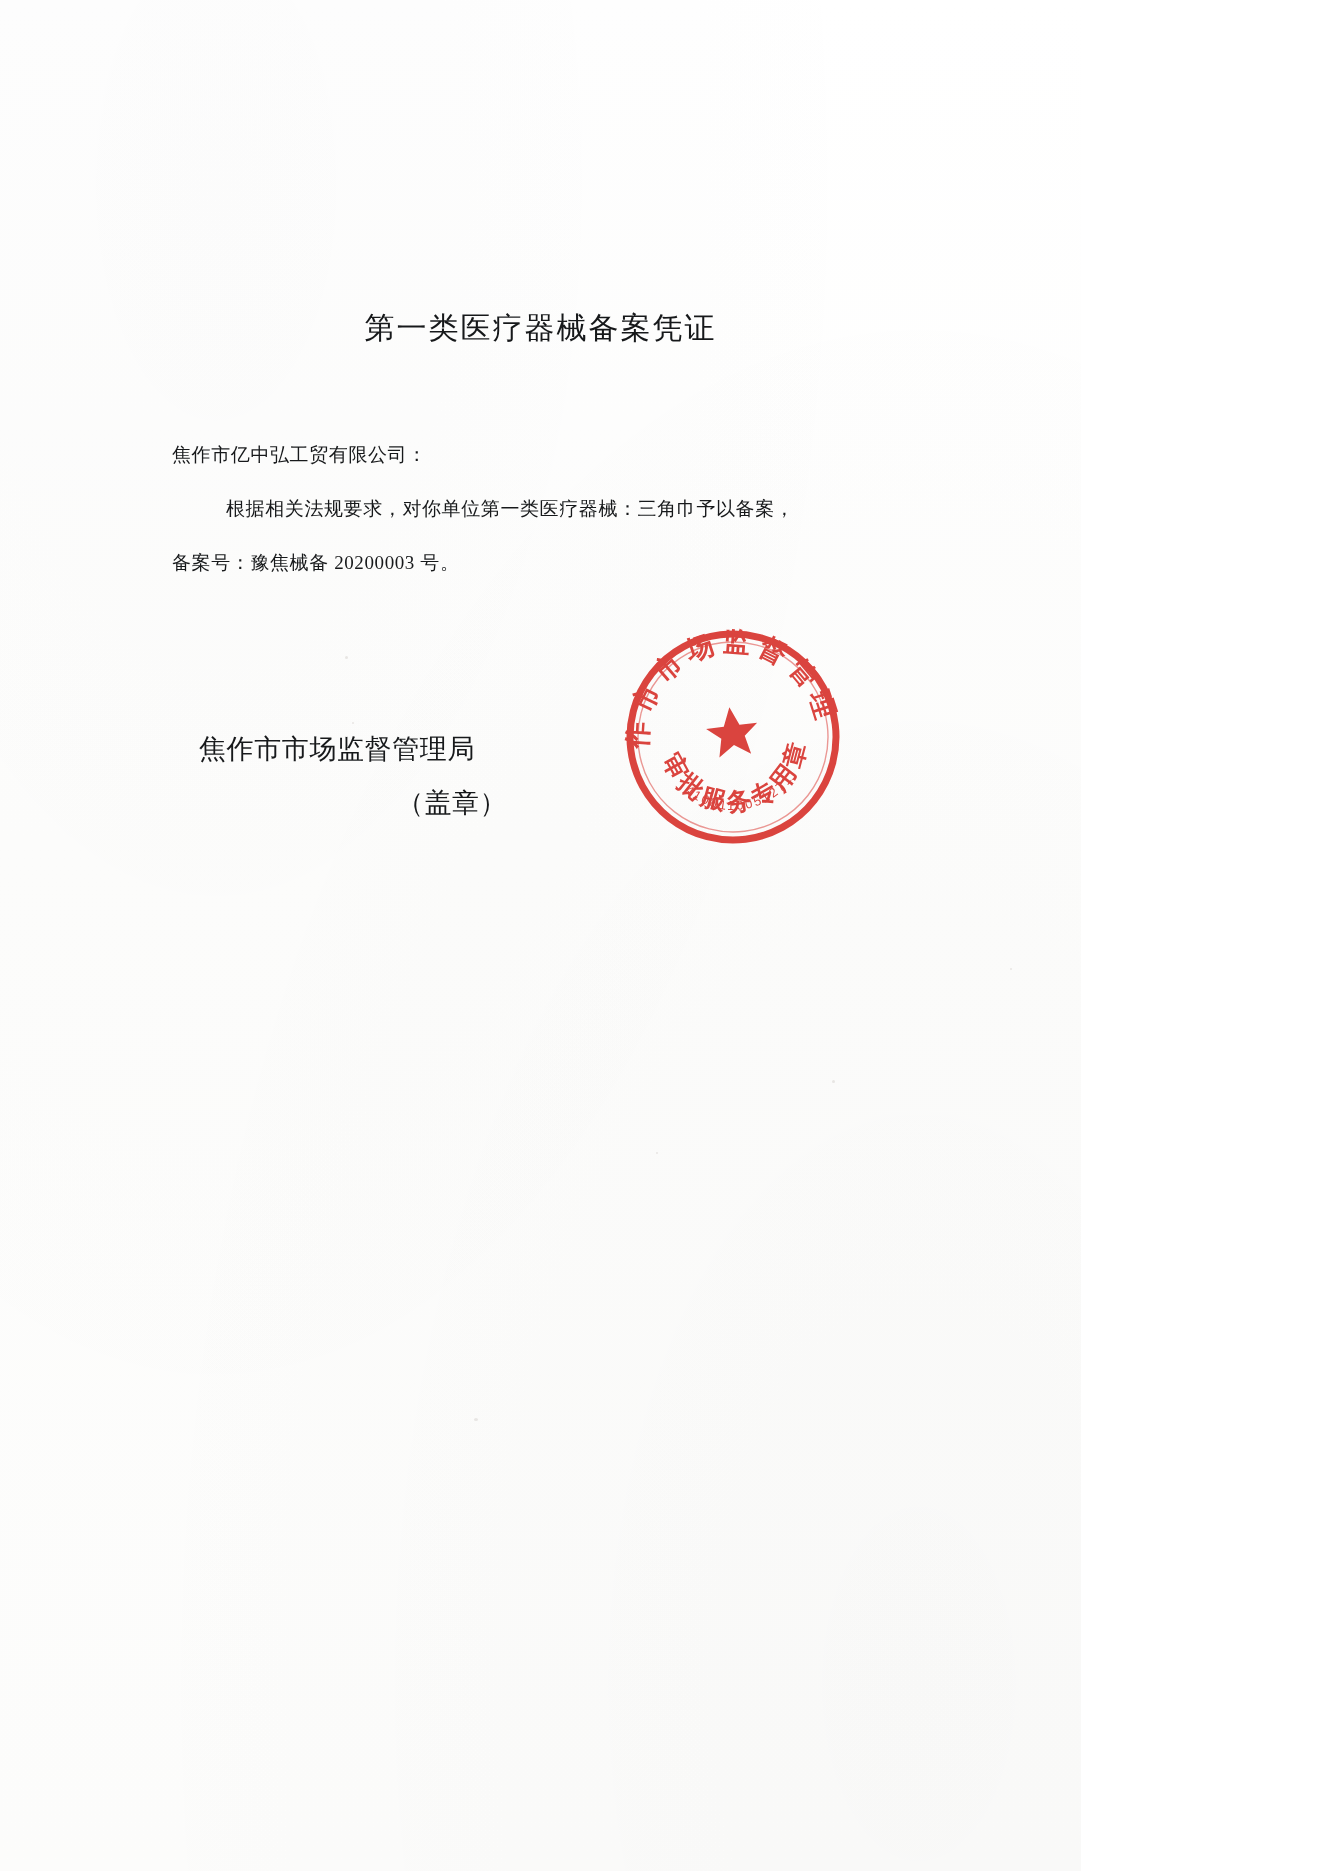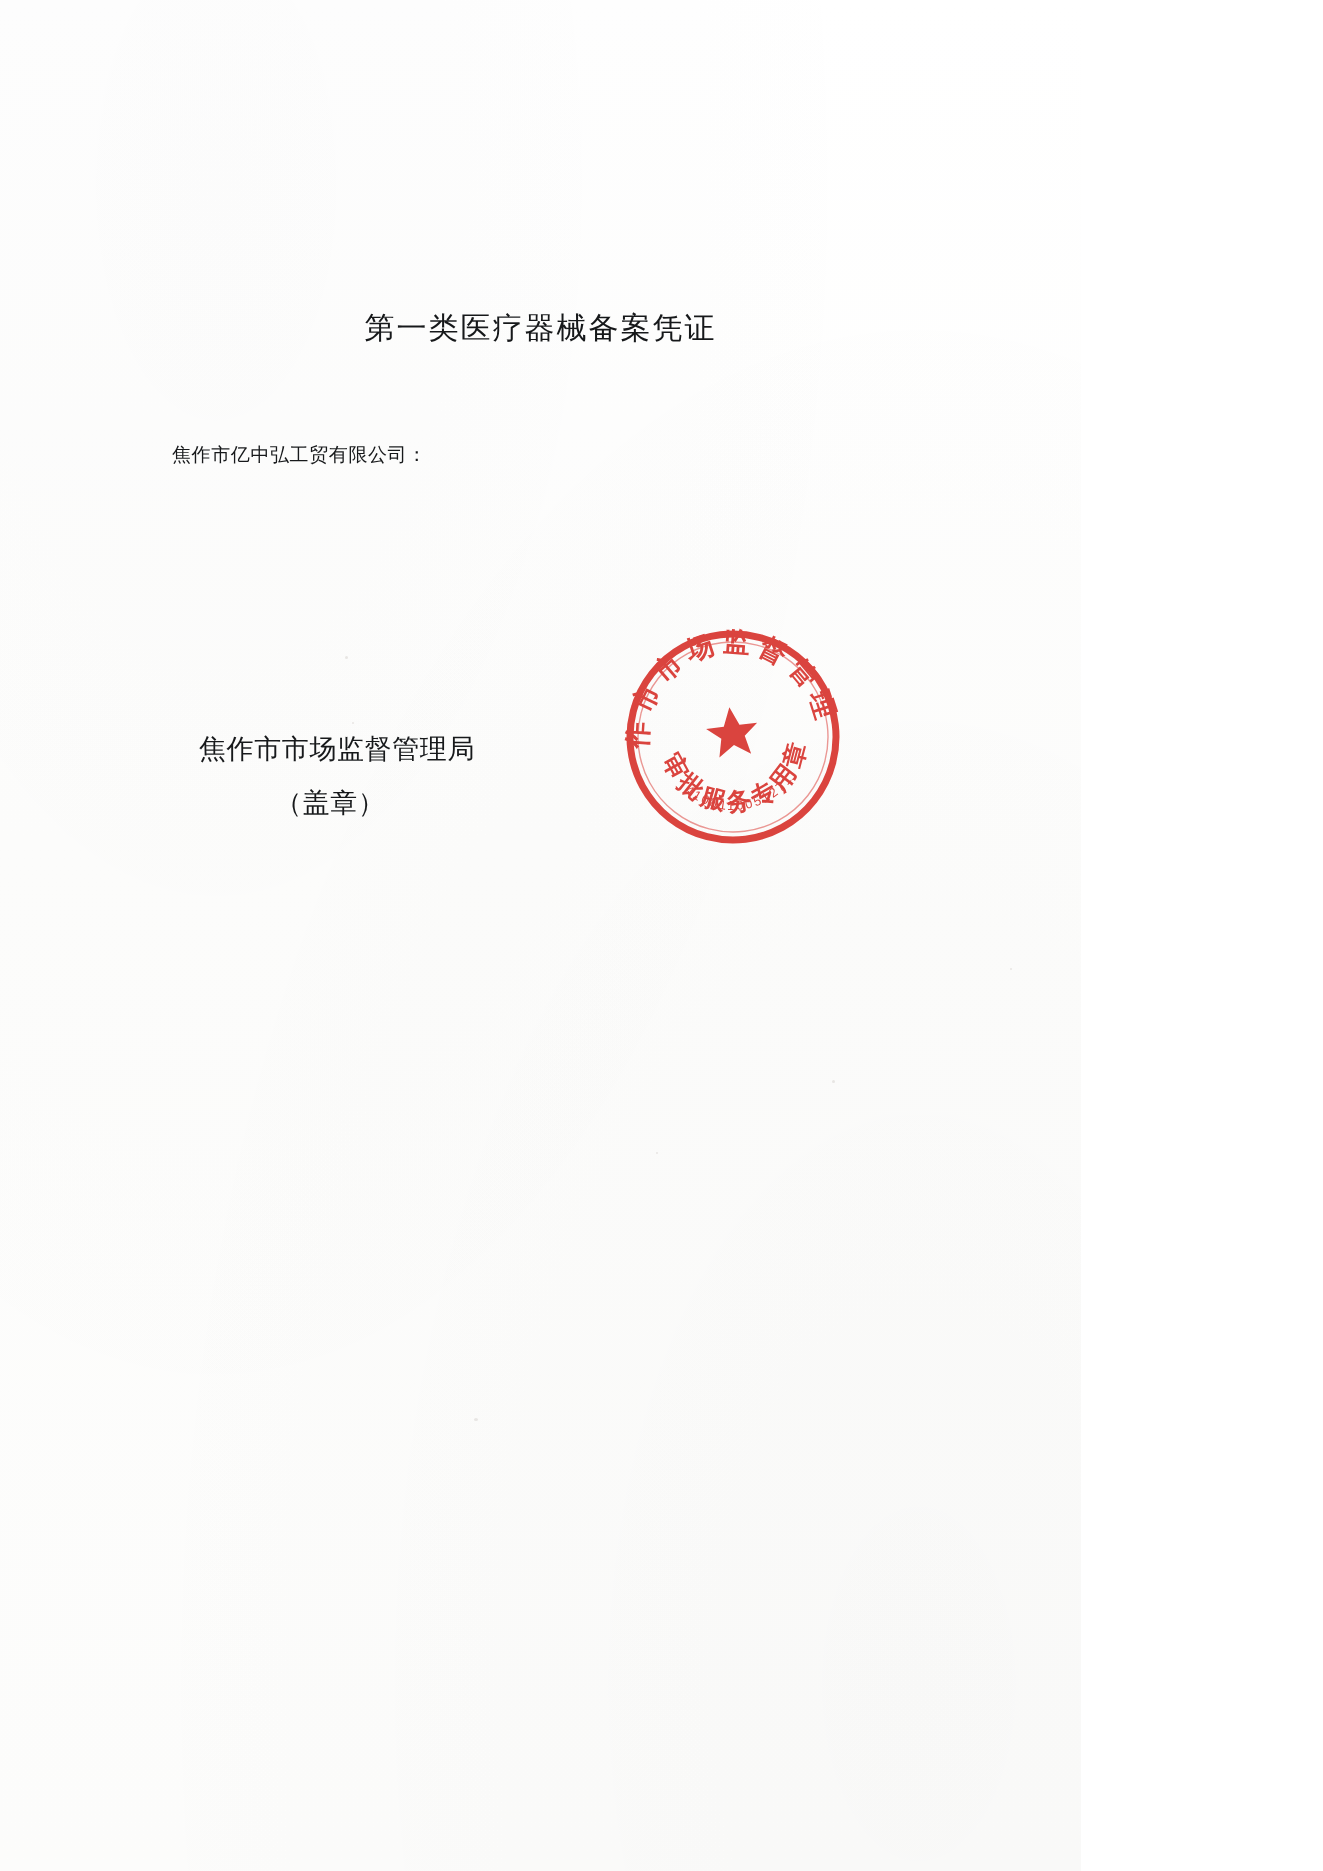--- a/index.html
+++ b/index.html
@@ -73,20 +73,21 @@
   }
   .sign-line {
     font-size: 27px;
     line-height: 54px;
     letter-spacing: 0.6px;
     color: #17191b;
     white-space: pre;
   }
   .sign-line.seal-note {
     padding-left: 76px;
+    text-align: center;
   }
   .sign-line.date {
     padding-left: 0px;
     margin-top: 6px;
   }
 
   
   .seal {
     position: absolute;
     left: 622px;
@@ -117,20 +118,22 @@
   <div class="speck" style="left:352px; top:722px; width:2px; height:2px;"></div>
   <div class="speck" style="left:832px; top:1080px; width:3px; height:3px;"></div>
   <div class="speck" style="left:474px; top:1418px; width:4px; height:3px;"></div>
   <div class="speck" style="left:656px; top:1152px; width:2px; height:2px;"></div>
   <div class="speck" style="left:1010px; top:968px; width:2px; height:2px;"></div>
 
   <div class="doc-title">第一类医疗器械备案凭证</div>
 
   <div class="body-block">
     <div class="p-line">焦作市亿中弘工贸有限公司：</div>
+    <div class="p-line indent">根据相关法规要求，对你单位第一类医疗器械：三角巾予以备案，</div>
+    <div class="p-line">备案号：豫焦械备 20200003 号。</div>
   </div>
 
   <div class="sign-block">
     <div class="sign-line">焦作市市场监督管理局</div>
     <div class="sign-line seal-note">（盖章）</div>
   </div>
 
   <div class="seal">
     <svg viewBox="0 0 222 222" width="222" height="222" aria-hidden="true">
       <defs>

